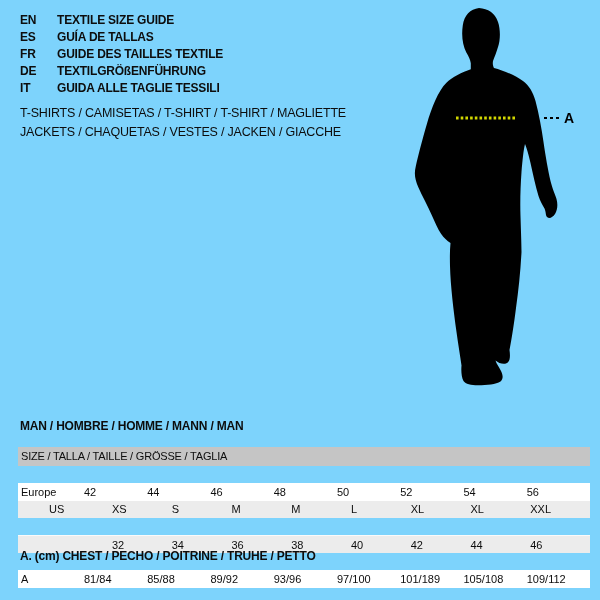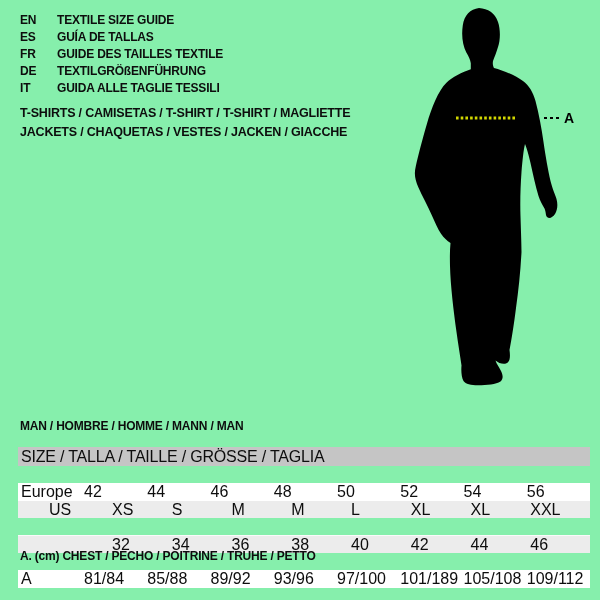--- a/index.html
+++ b/index.html
@@ -1,20 +1,20 @@
 <!DOCTYPE html>
 <html><head>
 <meta charset="utf-8">
 <style>
   html, body { margin: 0; padding: 0; background: #fff; }
   .canvas {
     position: relative;
     width: 600px;
     height: 600px;
-    background: #86efac;
+    background: #7dd3fc;
     font-family: "Liberation Sans", sans-serif;
     color: #0d0d0d;
     overflow: hidden;
   }
 
   
   .lang-list {
     position: absolute;
     left: 20px;
     top: 12px;
@@ -34,21 +34,21 @@
   
   .categories {
     position: absolute;
     left: 20px;
     top: 104px;
   }
   .category-line {
     height: 19px;
     line-height: 19px;
     font-size: 12.5px;
-    font-weight: 700;
+    font-weight: 400;
     letter-spacing: -0.2px;
     white-space: nowrap;
   }
 
   
   .figure-svg {
     position: absolute;
     left: 400px;
     top: 0px;
     width: 180px;
@@ -81,21 +81,21 @@
     white-space: nowrap;
     text-align: center;
   }
 
   
   .size-table {
     position: absolute;
     left: 18px;
     top: 447px;
     width: 572px;
-    font-size: 16px;
+    font-size: 11px;
     box-sizing: border-box;
   }
   .t-header {
     height: 19px;
     line-height: 19px;
     background: #c5c5c5;
     padding-left: 3px;
     letter-spacing: -0.2px;
     white-space: nowrap;
   }

